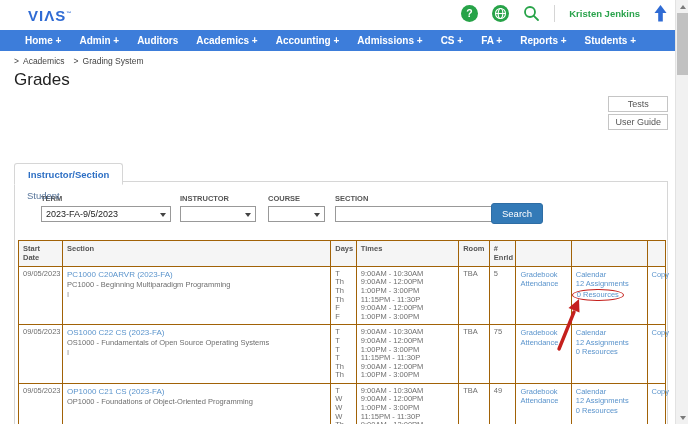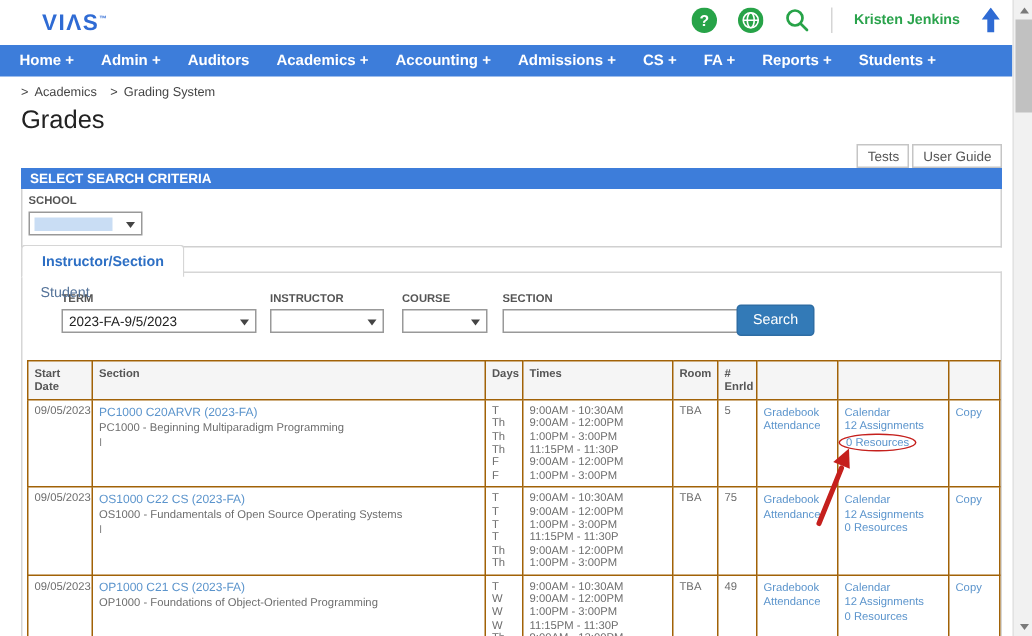--- a/index.html
+++ b/index.html
@@ -10,29 +10,29 @@
   
   .topbar { position:relative; height:30px; background:#fff; }
   .logo { position:absolute; left:28px; top:7px; font-size:15px; font-weight:bold; letter-spacing:1px; color:#2f6bd4; }
   .logo sup { font-size:5px; vertical-align:super; }
   .topbar-right { position:absolute; right:8px; top:5px; display:flex; align-items:center; gap:14px; }
   .icon-btn { display:inline-flex; align-items:center; justify-content:center; cursor:pointer; }
   .tb-divider { width:1px; height:17px; background:#d5d5d5; }
   .user-name { font-size:9.5px; font-weight:bold; color:#2aa34c; }
 
   
-  .mainnav { height:21px; background:#3d7dda; display:flex; align-items:stretch; padding-left:4px; }
+  .mainnav { height:21px; background:#3d7dda; display:flex; align-items:stretch; padding-left:16px; }
   .nav-item { color:#fff; font-size:10px; font-weight:600; line-height:21px; padding:0 9px; white-space:nowrap; cursor:pointer; }
 
   
   .breadcrumb { position:absolute; left:14px; top:56px; font-size:8.5px; color:#444; display:flex; gap:4px; align-items:center; }
   .bc-item { margin-right:5px; cursor:pointer; }
   .page-title { position:absolute; left:14px; top:70px; font-size:17px; font-weight:400; color:#222; }
 
-  .top-buttons { position:absolute; right:7px; top:96px; display:flex; gap:2px; }
+  .top-buttons { position:absolute; right:7px; top:96px; display:flex; gap:2px;flex-direction:column; }
   .top-buttons .tbtn { font-size:9px; color:#555; background:#fff; border:1px solid #c5c5c5; padding:2px 6px; cursor:pointer; font-family:inherit; }
 
   
   .criteria { position:absolute; left:14px; top:112px; width:654px; }
   .criteria-header { height:14px; line-height:14px; background:#3d7dda; color:#fff; font-size:9px; font-weight:bold; padding-left:6px; }
   .criteria-body { border:1px solid #d0d0d0; border-top:none; background:#fff; padding:3px 6px 7px 4px; }
   .small-label { font-size:7.5px; font-weight:bold; color:#555; margin-bottom:3px; }
   .fselect { position:relative; border:1px solid #999; background:#fff; height:16px; cursor:pointer; }
   .fselect::after { content:""; position:absolute; right:4px; top:6px; border-left:3px solid transparent; border-right:3px solid transparent; border-top:4px solid #444; }
   .fselect .val { display:block; font-size:9px; line-height:14px; padding:0 14px 0 4px; color:#222; white-space:nowrap; overflow:hidden; }
@@ -57,21 +57,21 @@
   .fgroup .fselect { width:100%; }
   .search-btn { position:absolute; left:476px; top:21px; background:#337ab7; border:1px solid #2e6da4; color:#fff; font-size:9.5px; padding:4px 10px; border-radius:3px; cursor:pointer; font-family:inherit; }
 
   
   table.sections { margin:6px 3px 0 3px; width:648px; border-collapse:collapse; table-layout:fixed; }
   table.sections th, table.sections td { border:1px solid #a16207; vertical-align:top; text-align:left; }
   table.sections th { background:#f5f5f5; color:#555; font-size:7.5px; font-weight:bold; padding:3px 4px; line-height:1.25; }
   table.sections td { padding:3px 4px; font-size:7.5px; color:#6e6e6e; line-height:8.5px; }
   .c-date { width:43px; } .c-section { width:262px; } .c-days { width:25px; }
   .c-times { width:100px; } .c-room { width:30px; } .c-enrld { width:26px; }
-  .c-links1 { width:54px; } .c-links2 { width:74px; } .c-copy { width:34px; }
+  .c-links1 { width:54px; } .c-links2 { width:74px; } .c-copy { width:18px; }
   td.c-enrld, th.c-enrld { text-align:center; }
   a.tlink { display:block; color:#5b94cc; text-decoration:none; font-size:7.5px; line-height:9.5px; cursor:pointer; }
   .sec-link { display:block; color:#5b94cc; text-decoration:none; font-size:8px; line-height:10px; cursor:pointer; }
   .sec-desc { font-size:7.5px; color:#6e6e6e; line-height:10px; }
   .sec-extra { font-size:7.5px; color:#8a8a8a; line-height:10px; }
   .c-days div, .c-times div { line-height:8.6px; }
 
   
   .cal-cell { position:relative; overflow:visible; }
   a.tlink.circled { display:inline-block; border:1.5px solid #c5201d; border-radius:50%; padding:0 4px 1px 4px; margin-left:-4px; }
@@ -145,29 +145,20 @@
         <span class="bc-item">Grading System</span>
       </div>
 
     <div class="page-title">Grades</div>
 
     <div class="top-buttons">
       <button class="tbtn">Tests</button>
       <button class="tbtn">User Guide</button>
     </div>
 
-    <div class="criteria">
-      <div class="criteria-header">SELECT SEARCH CRITERIA</div>
-      <div class="criteria-body">
-        <div class="small-label">SCHOOL</div>
-        <div class="fselect school-select">
-          <span class="redacted"></span>
-        </div>
-      </div>
-    </div>
 
     <div class="tabs">
       <div class="tab active">Instructor/Section</div>
       <div class="tab inactive">Student</div>
     </div>
 
     <div class="panel">
 
       <div class="filters">
         <div class="fgroup fg-term">

